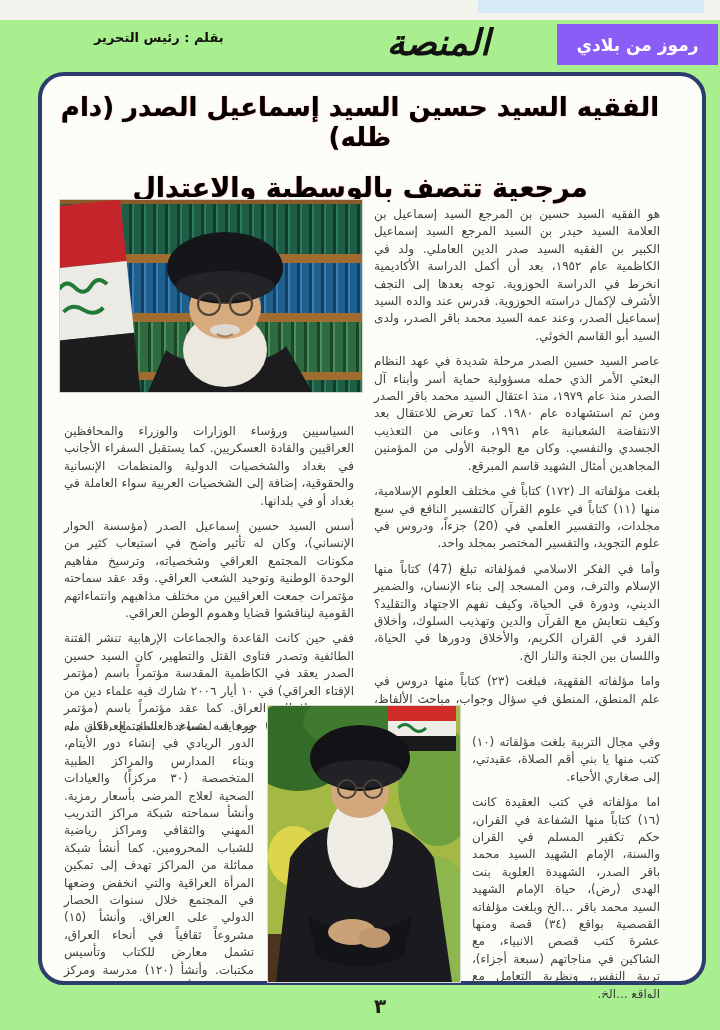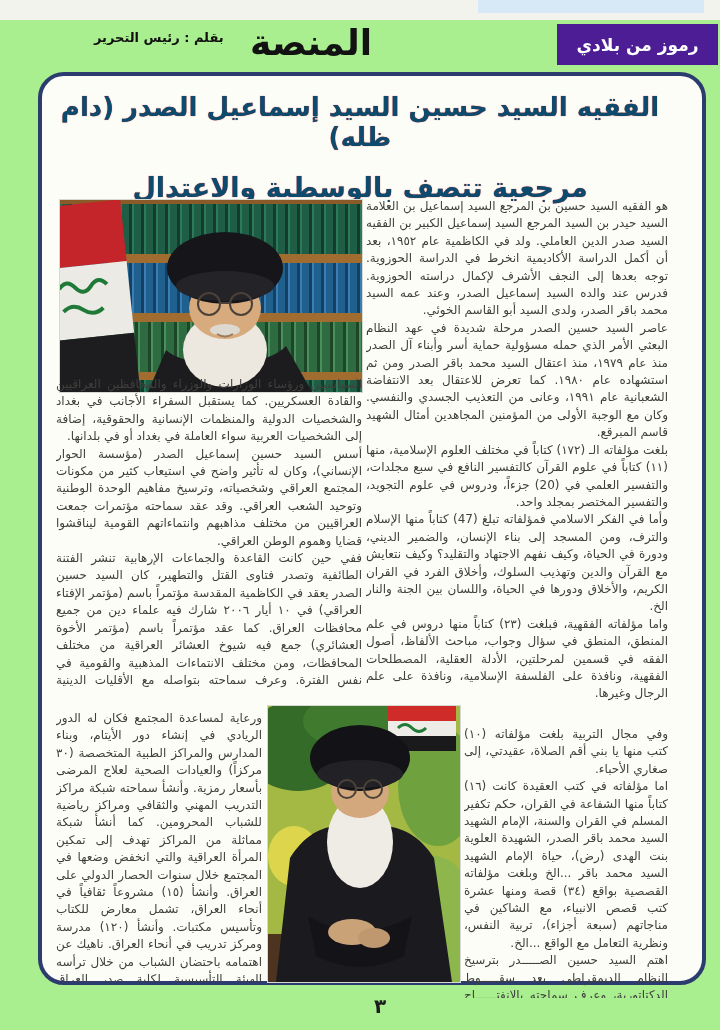--- a/index.html
+++ b/index.html
@@ -1,37 +1,37 @@
 <!DOCTYPE html>
 <html lang="ar"><head>
 <meta charset="utf-8">
 <style>
   html,body{margin:0;padding:0;}
   .stage{position:relative;width:720px;height:1030px;background:#a9ee8f;overflow:hidden;
          font-family:"DejaVu Sans",sans-serif;}
   .top-strip{position:absolute;top:0;left:0;width:720px;height:20px;background:#f3f3ee;}
   .blue-tab{position:absolute;top:0;left:478px;width:226px;height:13px;background:#d7e8f6;}
-  .badge{position:absolute;top:24px;left:557px;width:161px;height:41px;background:#4c1d95;
+  .badge{position:absolute;top:24px;left:557px;width:161px;height:41px;background:#8b5cf6;
          color:#ffffff;font-weight:bold;font-size:17px;display:flex;align-items:center;
          justify-content:center;direction:rtl;}
-  .masthead{position:absolute;top:22px;left:250px;width:240px;text-align:left;
-            font-size:36px;font-weight:900;color:#121212;direction:rtl;letter-spacing:-1px;}
+  .masthead{position:absolute;top:22px;left:250px;width:240px;text-align:right;
+            font-size:36px;font-weight:900;color:#121212;direction:rtl;letter-spacing:-1px;font-style:italic;}
   .byline{position:absolute;top:30px;left:78px;font-size:13px;font-weight:bold;color:#111;direction:rtl;margin-left:16px;}
   .content-box{position:absolute;left:38px;top:72px;width:668px;height:913px;background:#fdfdf8;
                border:4px solid #2d3c6e;border-radius:26px;box-sizing:border-box;}
-  .title{position:absolute;left:50px;width:620px;text-align:center;color:#0c4a6e;
+  .title{position:absolute;left:50px;width:620px;text-align:center;color:#000000;
          font-weight:800;direction:rtl;text-shadow:0 0 1px #d8251c;}
   .title-l1{top:92px;font-size:26px;}
   .title-l2{top:142px;font-size:27px;margin-top:30px;}
   .tb{position:absolute;direction:rtl;text-align:justify;color:#3f3f3c;
       font-size:12px;line-height:17.4px;overflow:hidden;}
-  .tb p{margin:0;}
+  .tb p{margin:8px;}
   #col-right-top{left:366px;top:198px;width:302px;height:510px;}
   #col-right-bottom{left:464px;top:726px;width:204px;height:272px;}
-  #col-left-top{left:56px;top:376px;width:306px;height:316px;}
+  #col-left-top{left:56px;top:415px;width:306px;height:316px;}
   #col-left-bottom{left:56px;top:710px;width:206px;height:272px;}
   .photo{position:absolute;box-shadow:0 0 0 1px #d8d8d2;}
   #photo-top{left:60px;top:200px;}
   #photo-bottom{left:268px;top:706px;}
   .page-num{position:absolute;top:994px;left:20px;width:720px;text-align:center;
             font-size:20px;font-weight:bold;color:#1d1d1d;}
 </style>
 </head>
 <body>
 

